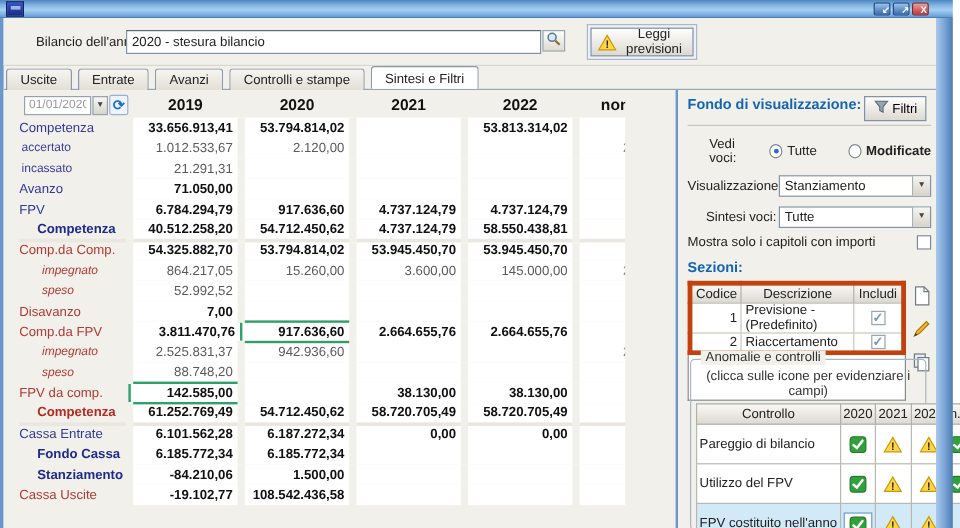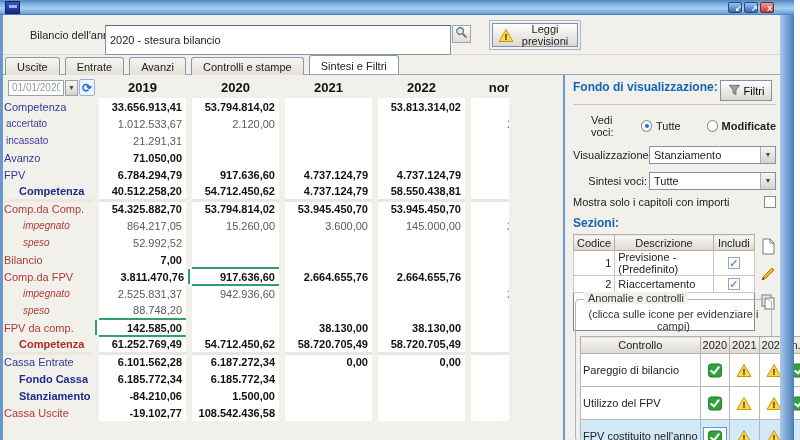--- a/index.html
+++ b/index.html
@@ -22,41 +22,41 @@
     color:#fff; font-size:8px; line-height:9px; text-align:center; font-weight:bold; }
   .wbtn.blue { background:linear-gradient(180deg,#9cc2ee,#3a6cb0); }
   .wbtn.red  { background:linear-gradient(180deg,#ec9e9e,#c03636); border-color:#7e2727; }
   .appicon { position:absolute; left:2px; top:1px; width:15px; height:13px;
     background:linear-gradient(180deg,#3a55c0,#1a2a80); border:1px solid #102060; }
   .appicon:after { content:""; position:absolute; left:3px; top:3px; width:8px; height:3px; background:#9ab4ee; }
   
   .toolbar { position:absolute; top:15px; left:0; right:14px; height:40px;
     border-bottom:1px solid #d9d7cd; background:#f1f0ea; }
   .toolbar .lbl { position:absolute; left:27px; top:14px; color:#222; }
-  .txtfield { position:absolute; left:102px; top:10px; width:346px; height:30px;
+  .txtfield { position:absolute; left:102px; top:10px; width:346px; height:20px;
     background:#fff; border:1px solid #8294a6; border-top-color:#5a6a7a; padding:2px 4px; font-size:11px; color:#222; }
   .search-btn { position:absolute; left:449px; top:10px; width:19px; height:18px;
     background:linear-gradient(180deg,#fdfdfb,#dedbd2); border:1px solid #98a4b0; text-align:center; padding:0; }
   .leggi-wrap { position:absolute; left:486px; top:5px; width:92px; height:30px;
     border:1px solid #a8b8cc; background:#eef0f4; padding:2px; }
   .leggi-btn { width:100%; height:100%; border:1px solid #8090a8;
     background:linear-gradient(180deg,#fefefe,#dcd9d0); display:flex; align-items:center; gap:4px;
     padding:0 5px; font-size:11px; color:#222; }
   
   .tabs { position:absolute; top:56px; left:2px; height:19px; z-index:3; }
   .tab { display:inline-block; padding:3px 11px 2px; margin-right:2px; font-size:11px;
     background:linear-gradient(180deg,#f6f5f0,#e2dfd6); border:1px solid #8a98a8;
     border-bottom:none; border-radius:3px 3px 0 0; position:relative; color:#222; }
   .tab.active { background:#fff; padding-top:4px; top:-1px; z-index:4; }
   
   .content { position:absolute; top:74px; left:0; right:14px; bottom:0;
     border-top:1px solid #98a6b4; background:#f1f0ea; }
   .divider { position:absolute; left:560px; top:0; bottom:0; width:2px; background:#6a97cc; }
   
-  .main { position:absolute; left:0; top:0; width:506px; bottom:0; overflow:hidden; }
+  .main { position:absolute; left:12px; top:0; width:506px; bottom:0; overflow:hidden; }
   table.grid { border-collapse:collapse; table-layout:fixed; width:556px; margin:2px 0 0 1px; }
   table.grid th { height:21px; font-size:13px; font-weight:bold; color:#111; text-align:center; vertical-align:middle; }
   table.grid td { height:17px; padding:0 4px 0 0; font-size:11px; vertical-align:middle; }
   td.lab { padding-left:5px; background:#f1f0ea; white-space:nowrap; overflow:hidden; }
   td.val { background:#fff; border-left:6px solid #f1f0ea; text-align:right;
     font-weight:bold; color:#111; white-space:nowrap; }
   td.val.sub { font-weight:normal; color:#5a5a5a; }
   td.val.sub.nd { color:#8a8a8a; }
   td.val.hl { border:2px solid #2fa06a; }
   tr.sec-end td { border-bottom:3px solid #e9e7e0; }
@@ -88,21 +88,21 @@
     border-radius:50%; background:#2a6ad4; }
   .combo { display:flex; height:18px; border:1px solid #8294a6; background:#fff; flex:1; }
   .combo .cv { flex:1; padding:2px 4px; font-size:11px; color:#222; white-space:nowrap; overflow:hidden; }
   .combo .ca { width:15px; border-left:1px solid #a8b0b8; background:linear-gradient(180deg,#f6f5f1,#d6d3ca);
     font-size:7px; text-align:center; line-height:15px; color:#444; }
   .chkbox { width:12px; height:12px; border:1px solid #808a94; background:#fff; display:inline-block; }
   .chk-on { width:12px; height:12px; border:1px solid #9aa4ae; background:#fdfdfd; display:inline-block;
     color:#7295c6; font-size:11px; line-height:10px; text-align:center; font-weight:bold; }
   
   .sez-wrap { display:flex; margin-top:4px; }
-  table.sez { border-collapse:collapse; background:#fff; border:1px solid #c2410c; }
+  table.sez { border-collapse:collapse; background:#fff; border:4px solid #c2410c; }
   table.sez th { background:linear-gradient(180deg,#f8f7f4,#dcd9d0); border:1px solid #b0b0a8;
     font-weight:normal; font-size:11px; height:16px; padding:0 3px; }
   table.sez td { border:1px solid #c8c8c0; font-size:11px; height:17px; padding:0 3px; background:#fff; }
   .sez-filler { height:38px; background:#fff; border:1px solid #808a94; border-top:none; }
   .side-icons { display:flex; flex-direction:column; gap:8px; padding:4px 0 0 5px; }
   
   .groupbox { position:absolute; left:6px; right:8px; top:224px; bottom:-2px;
     border:1px solid #aab6c2; border-radius:4px; padding:4px 4px 0 4px; }
   .groupbox .legend { position:absolute; top:-8px; left:8px; background:#f1f0ea; padding:0 4px; font-size:11px; color:#333; }
   .gb-caption { text-align:center; font-size:11px; color:#333; margin-top:4px; }
@@ -257,21 +257,21 @@
             </tr>
             <tr>
               <td class="lab red-sub">speso</td>
               <td class="val sub">52.992,52</td>
               <td class="val sub"></td>
               <td class="val sub"></td>
               <td class="val sub"></td>
               <td class="val sub nd"></td>
             </tr>
             <tr>
-              <td class="lab red">Bilancio</td>
+              <td class="lab red">Disavanzo</td>
               <td class="val">7,00</td>
               <td class="val"></td>
               <td class="val"></td>
               <td class="val"></td>
               <td class="val nd"></td>
             </tr>
             <tr>
               <td class="lab red">Comp.da FPV</td>
               <td class="val">3.811.470,76</td>
               <td class="val hl">917.636,60</td>

